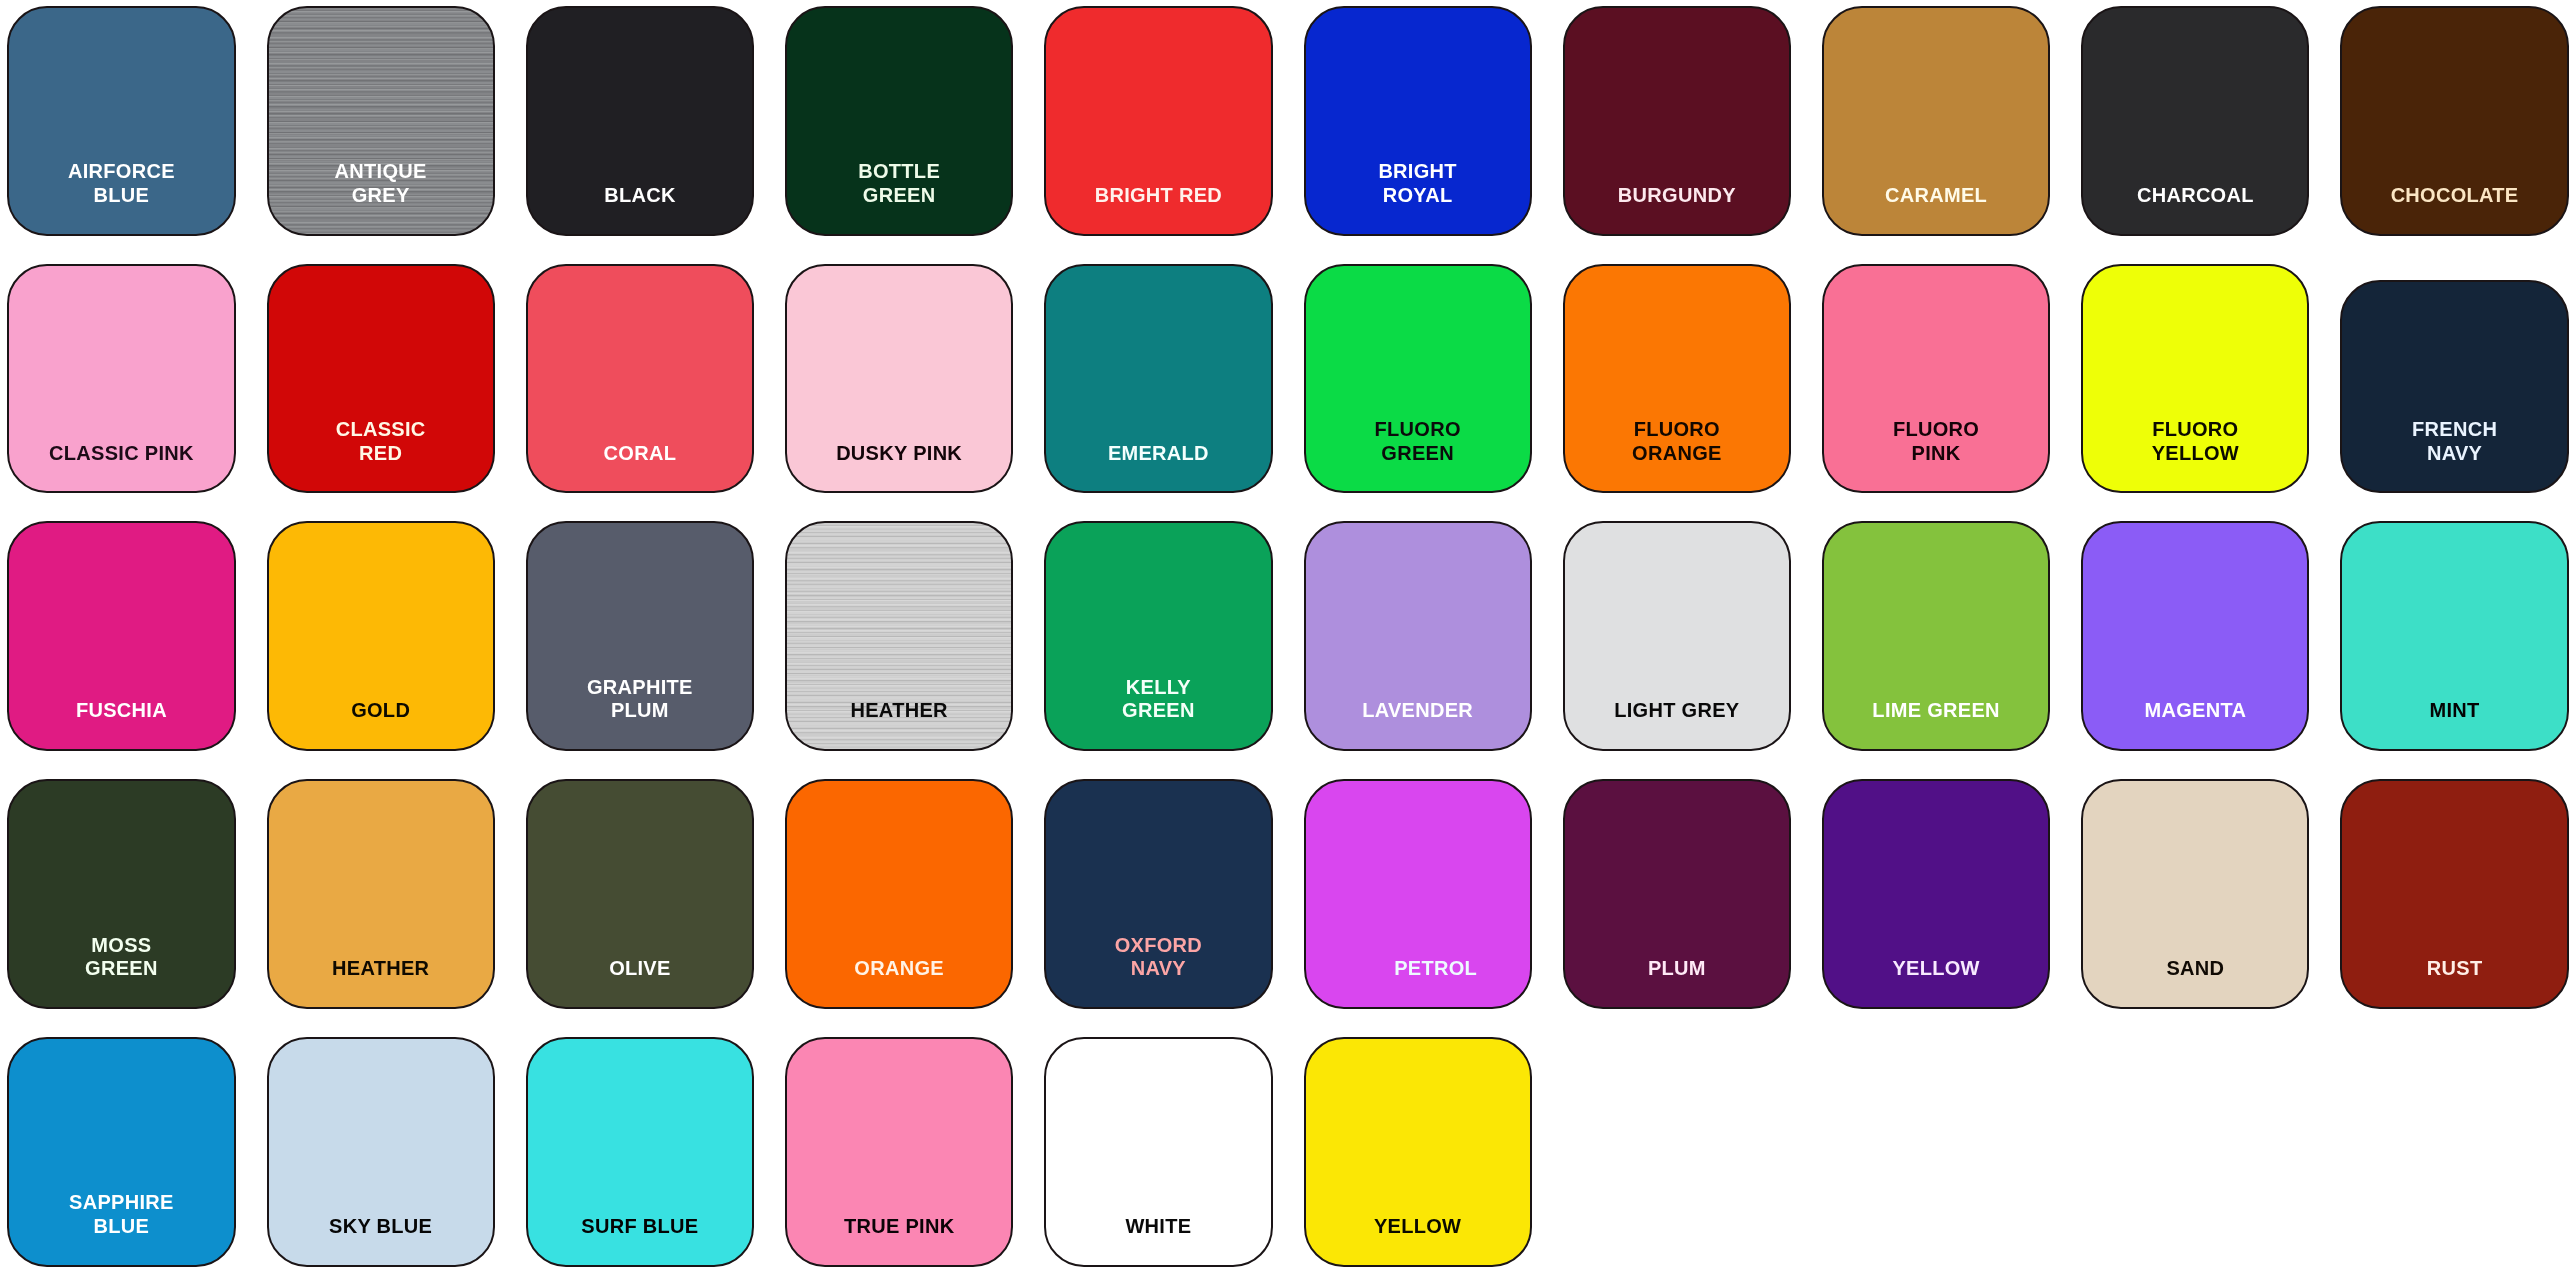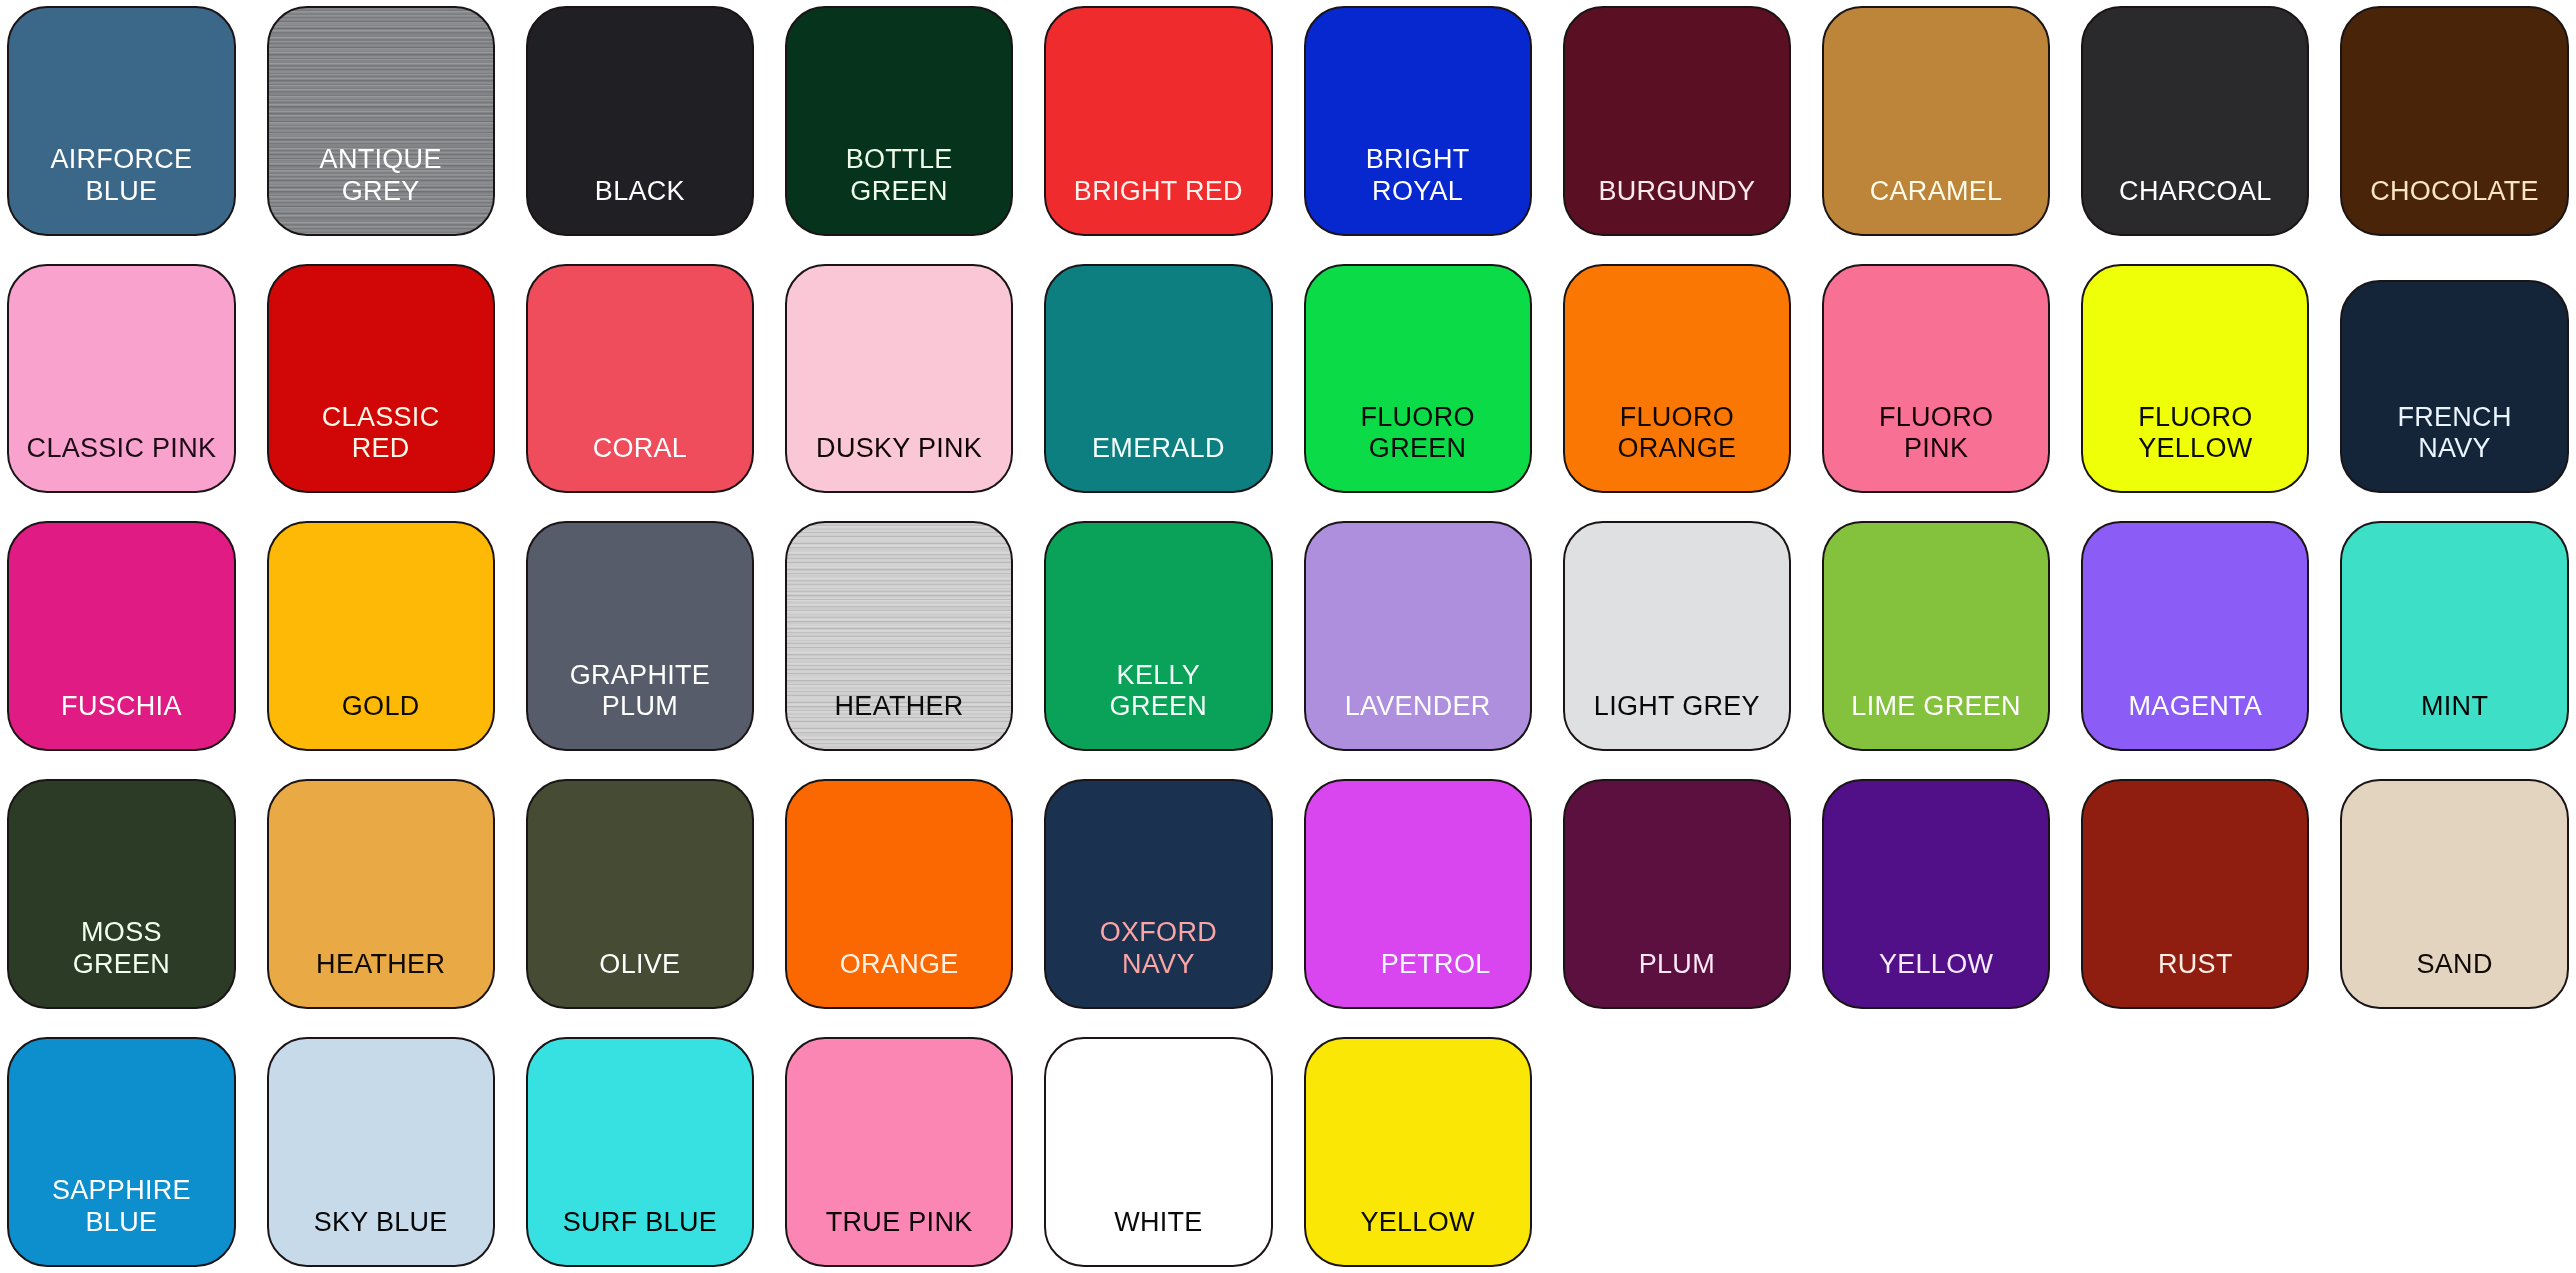--- a/index.html
+++ b/index.html
@@ -31,24 +31,24 @@
     box-sizing: border-box;
     display: flex;
     align-items: flex-end;
     justify-content: center;
     overflow: hidden;
   }
   .swatch-label {
     position: relative;
     z-index: 2;
     text-align: center;
-    font-size: 27px;
+    font-size: 20px;
     line-height: 1.17;
     letter-spacing: 0.3px;
-    font-weight: 400;
+    font-weight: 700;
     padding: 0 5.9px 26.5px 5.9px;
     white-space: pre-line;
     font-stretch: condensed;
   }
   .texture {
     position: absolute;
     inset: 0;
     z-index: 1;
     pointer-events: none;
     opacity: 0.55;
@@ -199,25 +199,25 @@
     </div>
     <div class="swatch" style="background: #d946ef; border-color: rgb(26, 20, 22); padding-left: 36px;">
       <div class="swatch-label" style="color: rgb(238, 250, 255);">PETROL</div>
     </div>
     <div class="swatch" style="background: rgb(91, 16, 64); border-color: rgb(26, 20, 22);">
       <div class="swatch-label" style="color: rgb(255, 233, 246);">PLUM</div>
     </div>
     <div class="swatch" style="background: rgb(81, 16, 135); border-color: rgb(26, 20, 22);">
       <div class="swatch-label" style="color: rgb(248, 234, 255);">YELLOW</div>
     </div>
+    <div class="swatch" style="background: rgb(227, 212, 191); border-color: rgb(26, 20, 22);">
+      <div class="swatch-label" style="color: rgb(16, 10, 4);">SAND</div>
+    </div>
     <div class="swatch" style="background: rgb(143, 30, 16); border-color: rgb(26, 20, 22);">
       <div class="swatch-label" style="color: rgb(255, 238, 230);">RUST</div>
-    </div>
-    <div class="swatch" style="background: rgb(227, 212, 191); border-color: rgb(26, 20, 22);">
-      <div class="swatch-label" style="color: rgb(16, 10, 4);">SAND</div>
     </div>
     <div class="swatch" style="background: rgb(13, 143, 205); border-color: rgb(26, 20, 22);">
       <div class="swatch-label" style="color: rgb(255, 255, 255);">SAPPHIRE
 BLUE</div>
     </div>
     <div class="swatch" style="background: rgb(199, 218, 234); border-color: rgb(26, 20, 22);">
       <div class="swatch-label" style="color: rgb(6, 6, 6);">SKY BLUE</div>
     </div>
     <div class="swatch" style="background: rgb(56, 225, 225); border-color: rgb(26, 20, 22);">
       <div class="swatch-label" style="color: rgb(4, 4, 4);">SURF BLUE</div>

